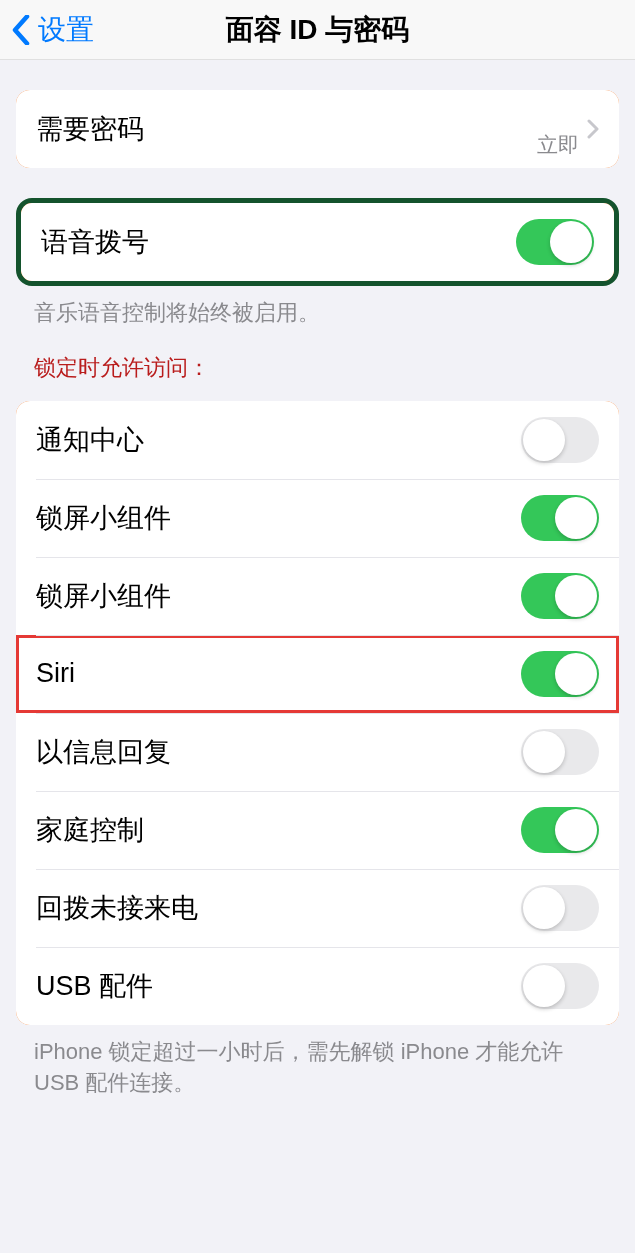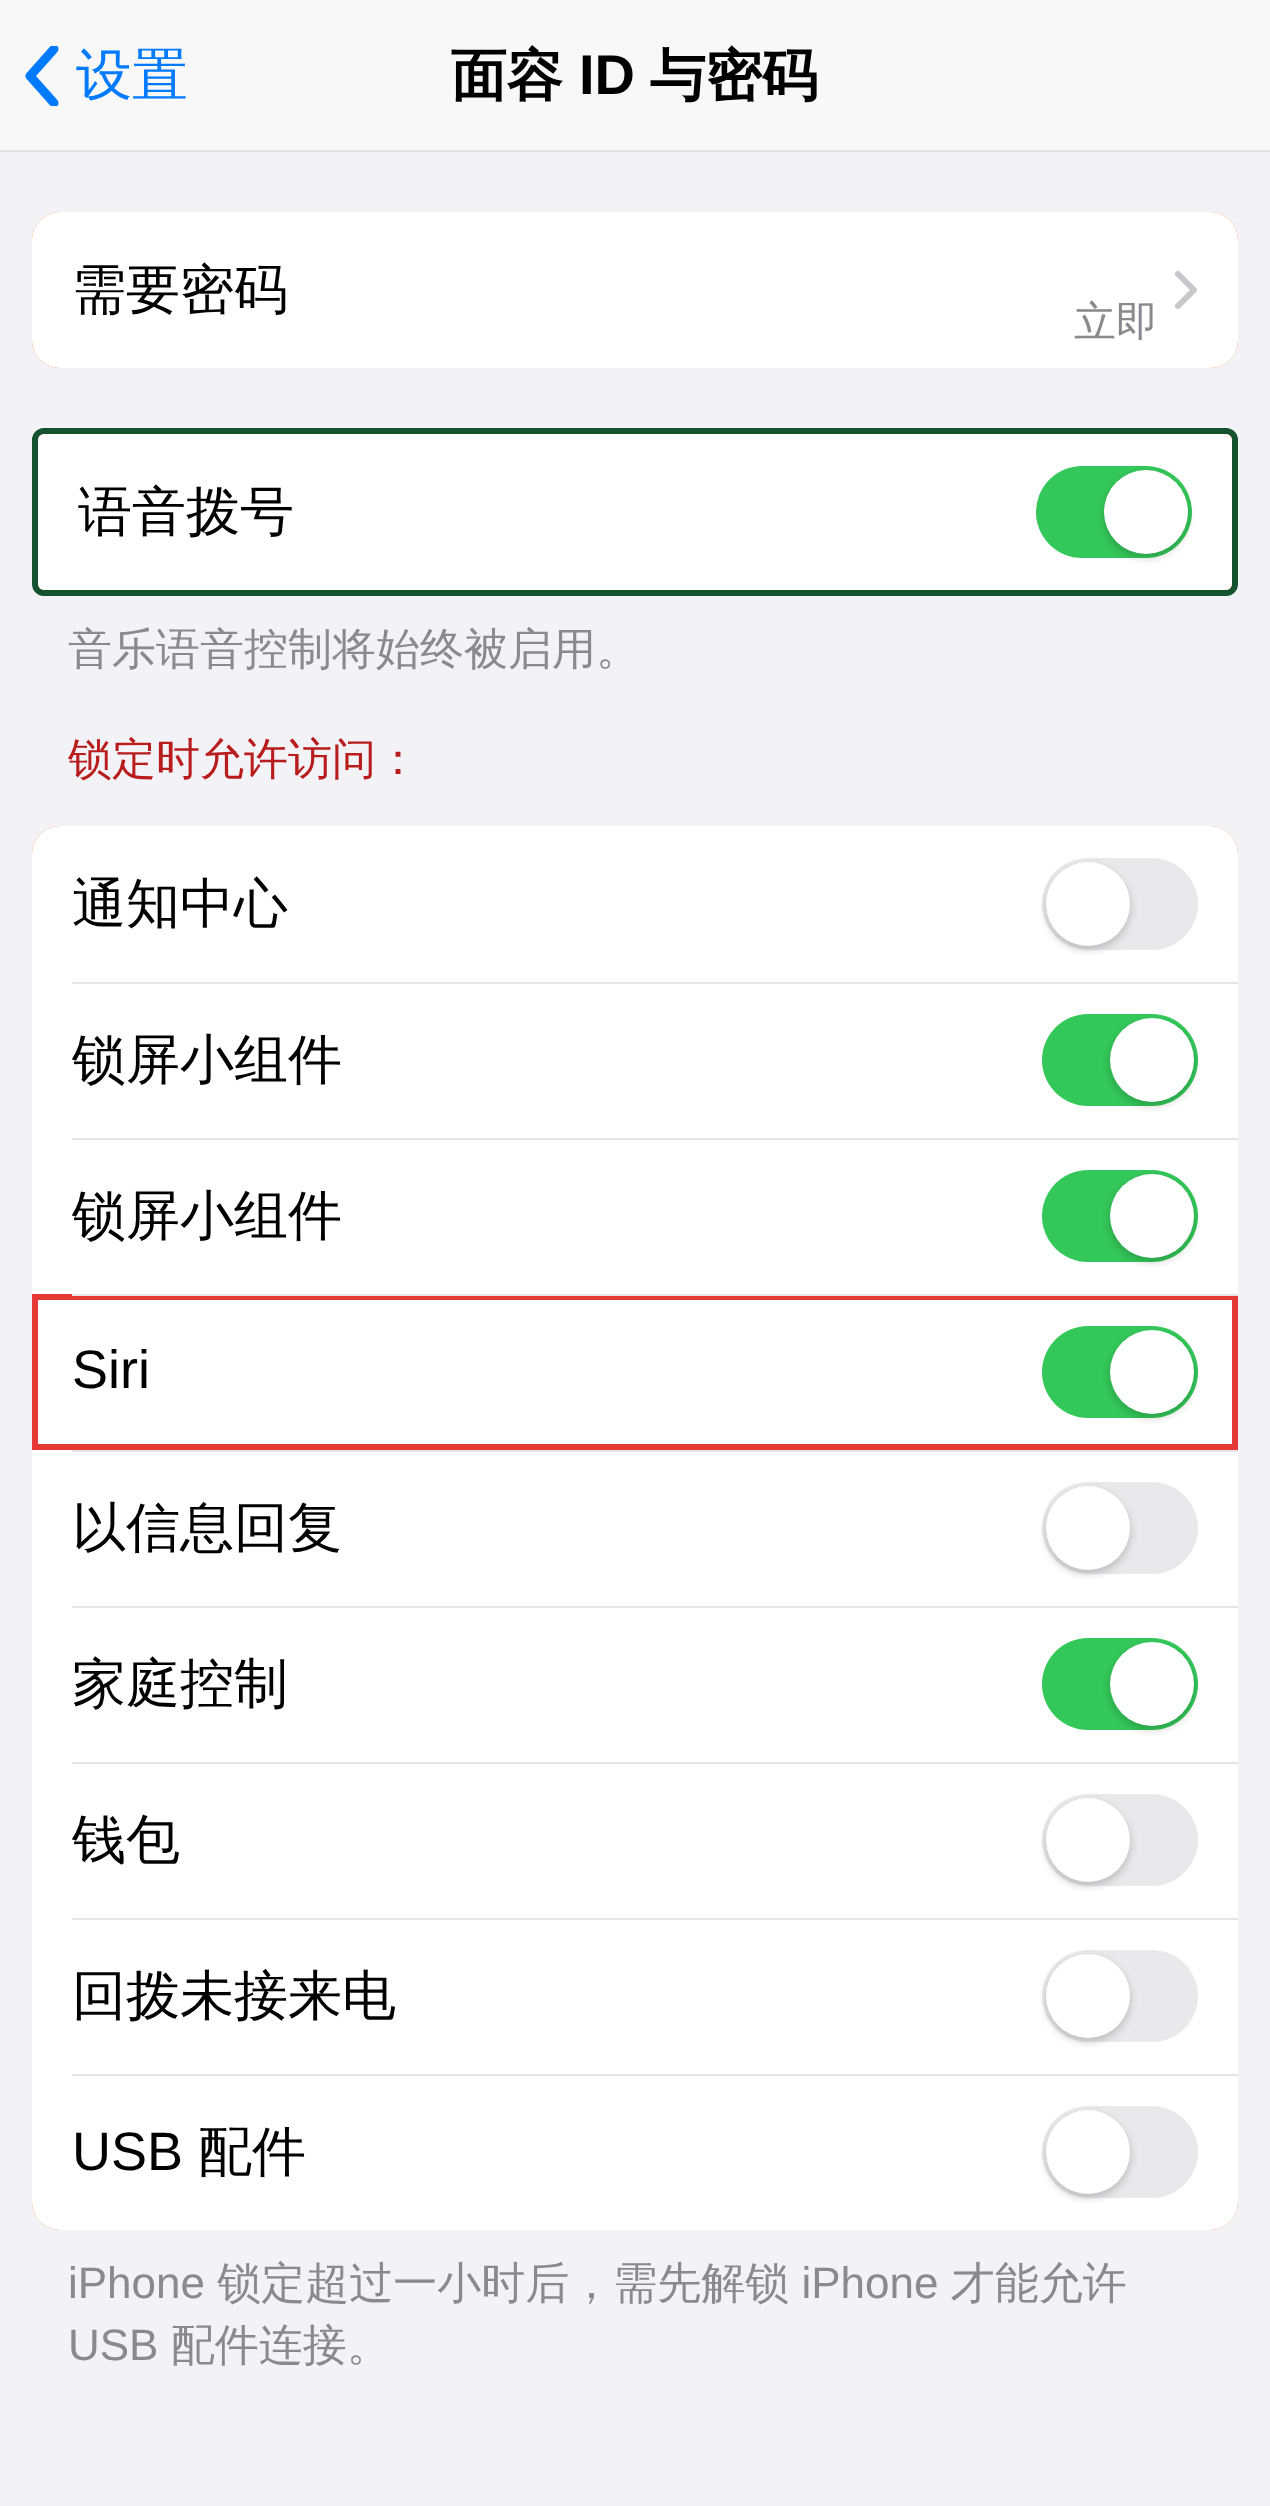--- a/index.html
+++ b/index.html
@@ -6,21 +6,21 @@
     body {
       width: 635px;
       height: 1253px;
       background: #f2f2f7;
       font-family: -apple-system, "PingFang SC", "Helvetica Neue", Arial, sans-serif;
       overflow: hidden;
     }
     .navbar {
       display: flex;
       align-items: center;
-      height: 76px;
+      height: 60px;
       background: #f8f8f8;
       border-bottom: 1px solid #e0e0e0;
       position: relative;
     }
     .back {
       display: flex;
       align-items: center;
       color: #007aff;
       font-size: 28px;
       padding-left: 12px;
@@ -42,21 +42,21 @@
     }
     .content {
       padding: 0;
     }
     .group {
       margin: 30px 16px 0 16px;
       background: #f97316;
       border-radius: 14px;
       overflow: hidden;
     }
-    .group.highlighted { border: 3px solid #14532d; border-radius: 6px;}
+    .group.highlighted { border: 5px solid #14532d; border-radius: 16px;}
     .row {
       display: flex;
       align-items: center;
       justify-content: space-between;
       min-height: 78px;
       padding: 0 20px;
       position: relative;
       background: #fff;
     }
     .row + .row::before {
@@ -195,26 +195,20 @@
           <div class="knob"></div>
         </div>
       </div>
       <div class="row">
         <span class="row-label">家庭控制</span>
         <div class="toggle on">
           <div class="knob"></div>
         </div>
       </div>
       <div class="row">
-        <span class="row-label">钱包</span>
-        <div class="toggle off">
-          <div class="knob"></div>
-        </div>
-      </div>
-      <div class="row">
         <span class="row-label">回拨未接来电</span>
         <div class="toggle off">
           <div class="knob"></div>
         </div>
       </div>
       <div class="row">
         <span class="row-label">USB 配件</span>
         <div class="toggle off">
           <div class="knob"></div>
         </div>

